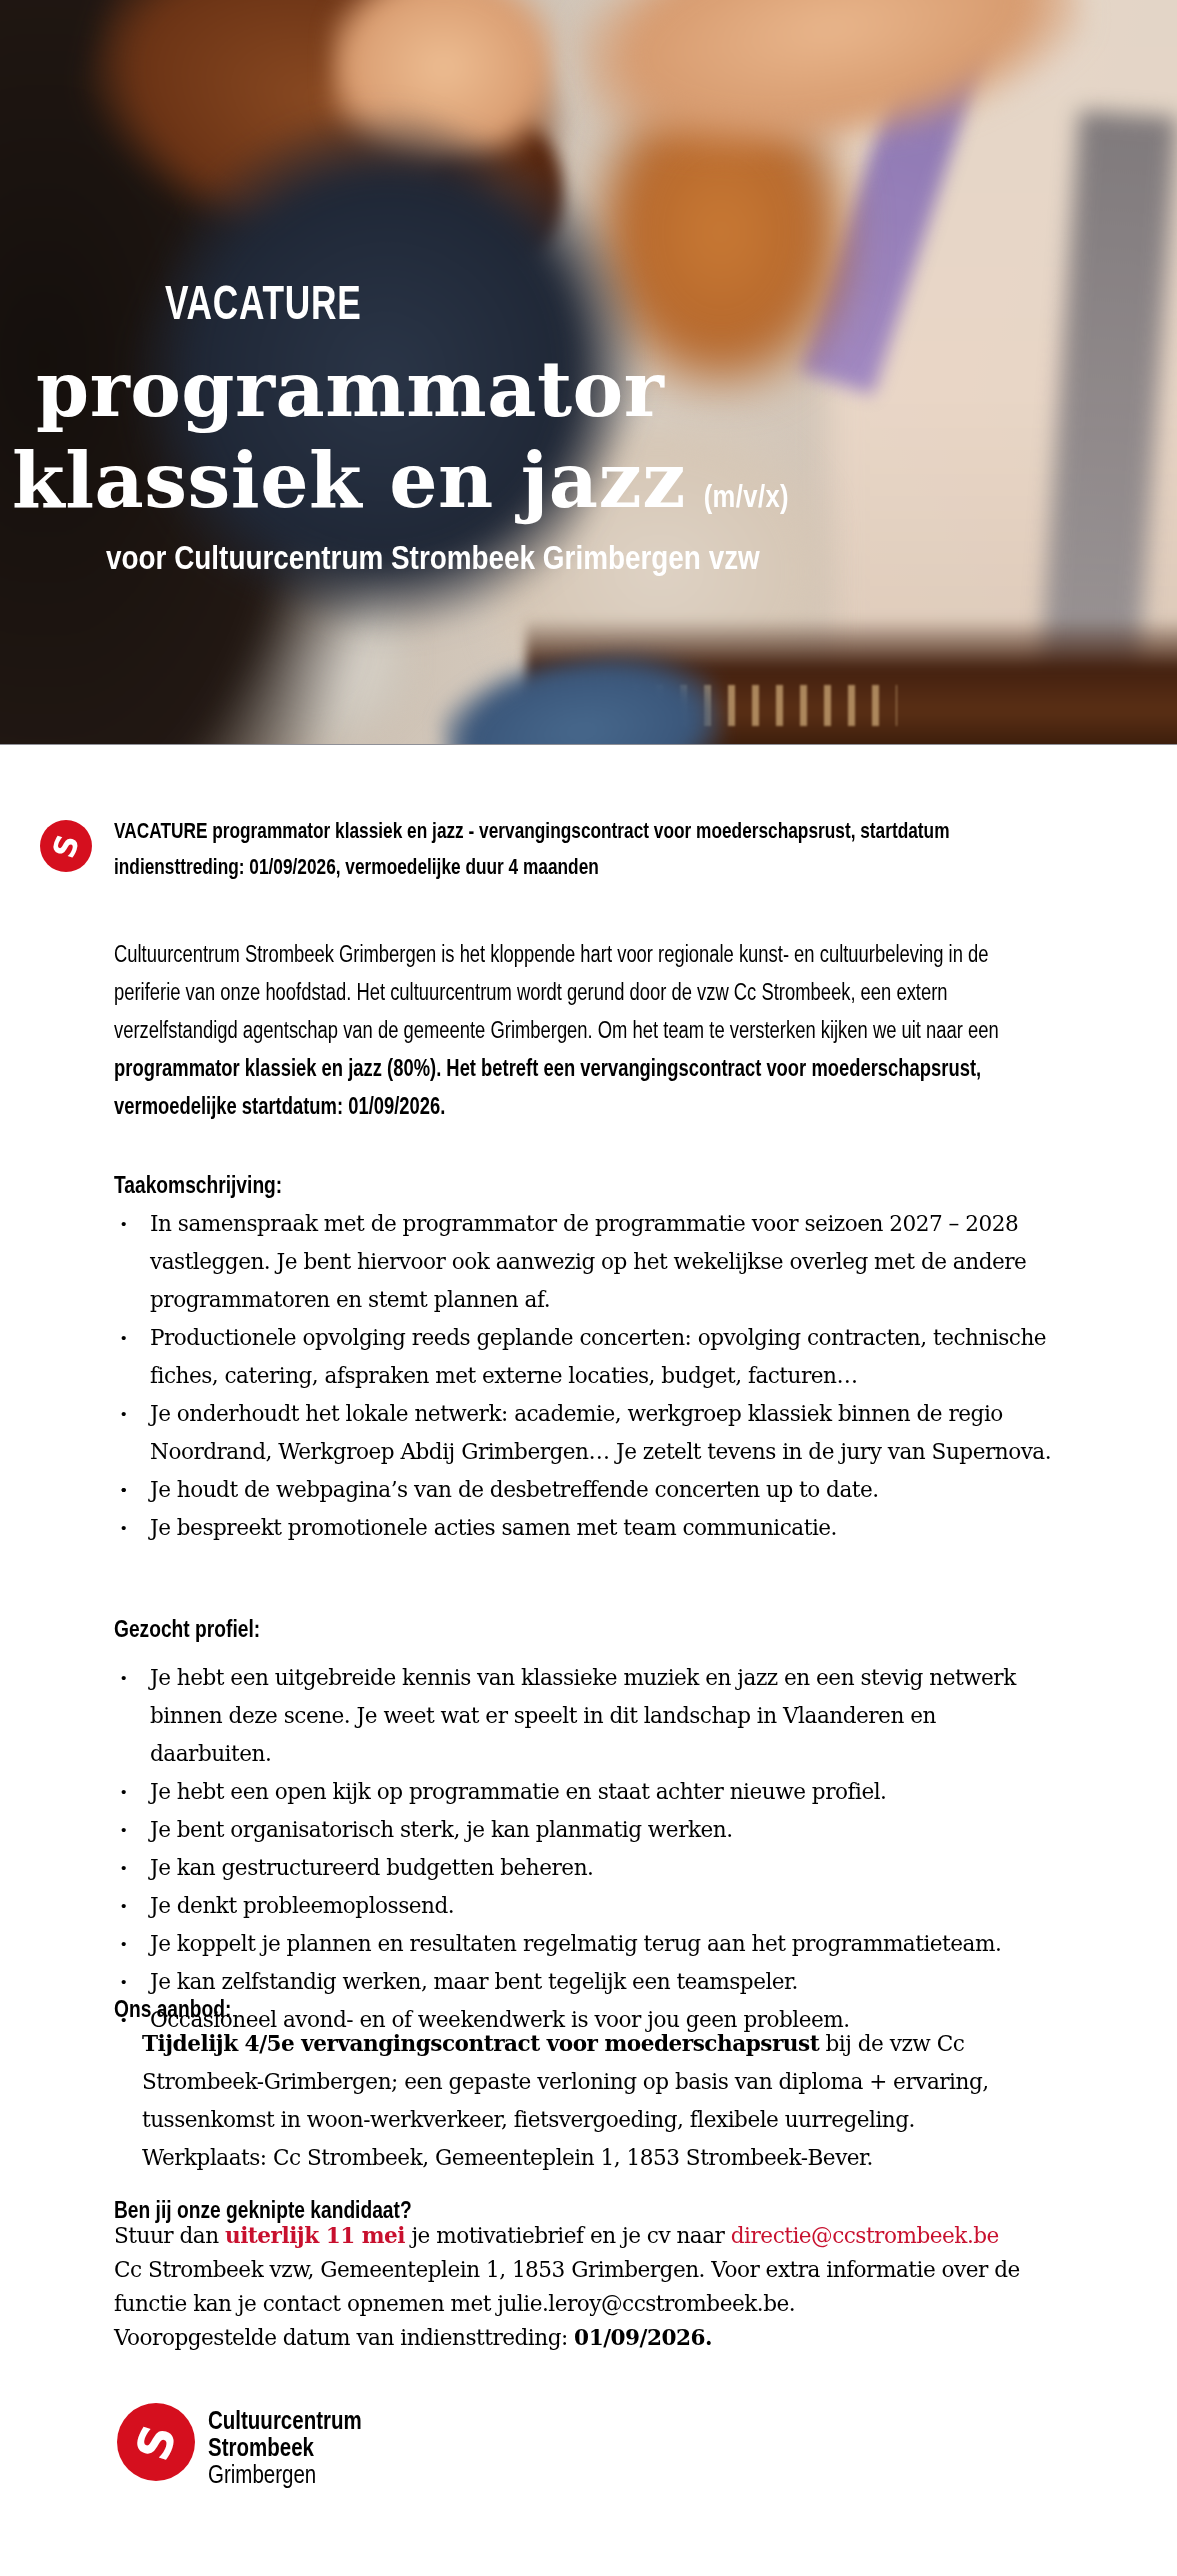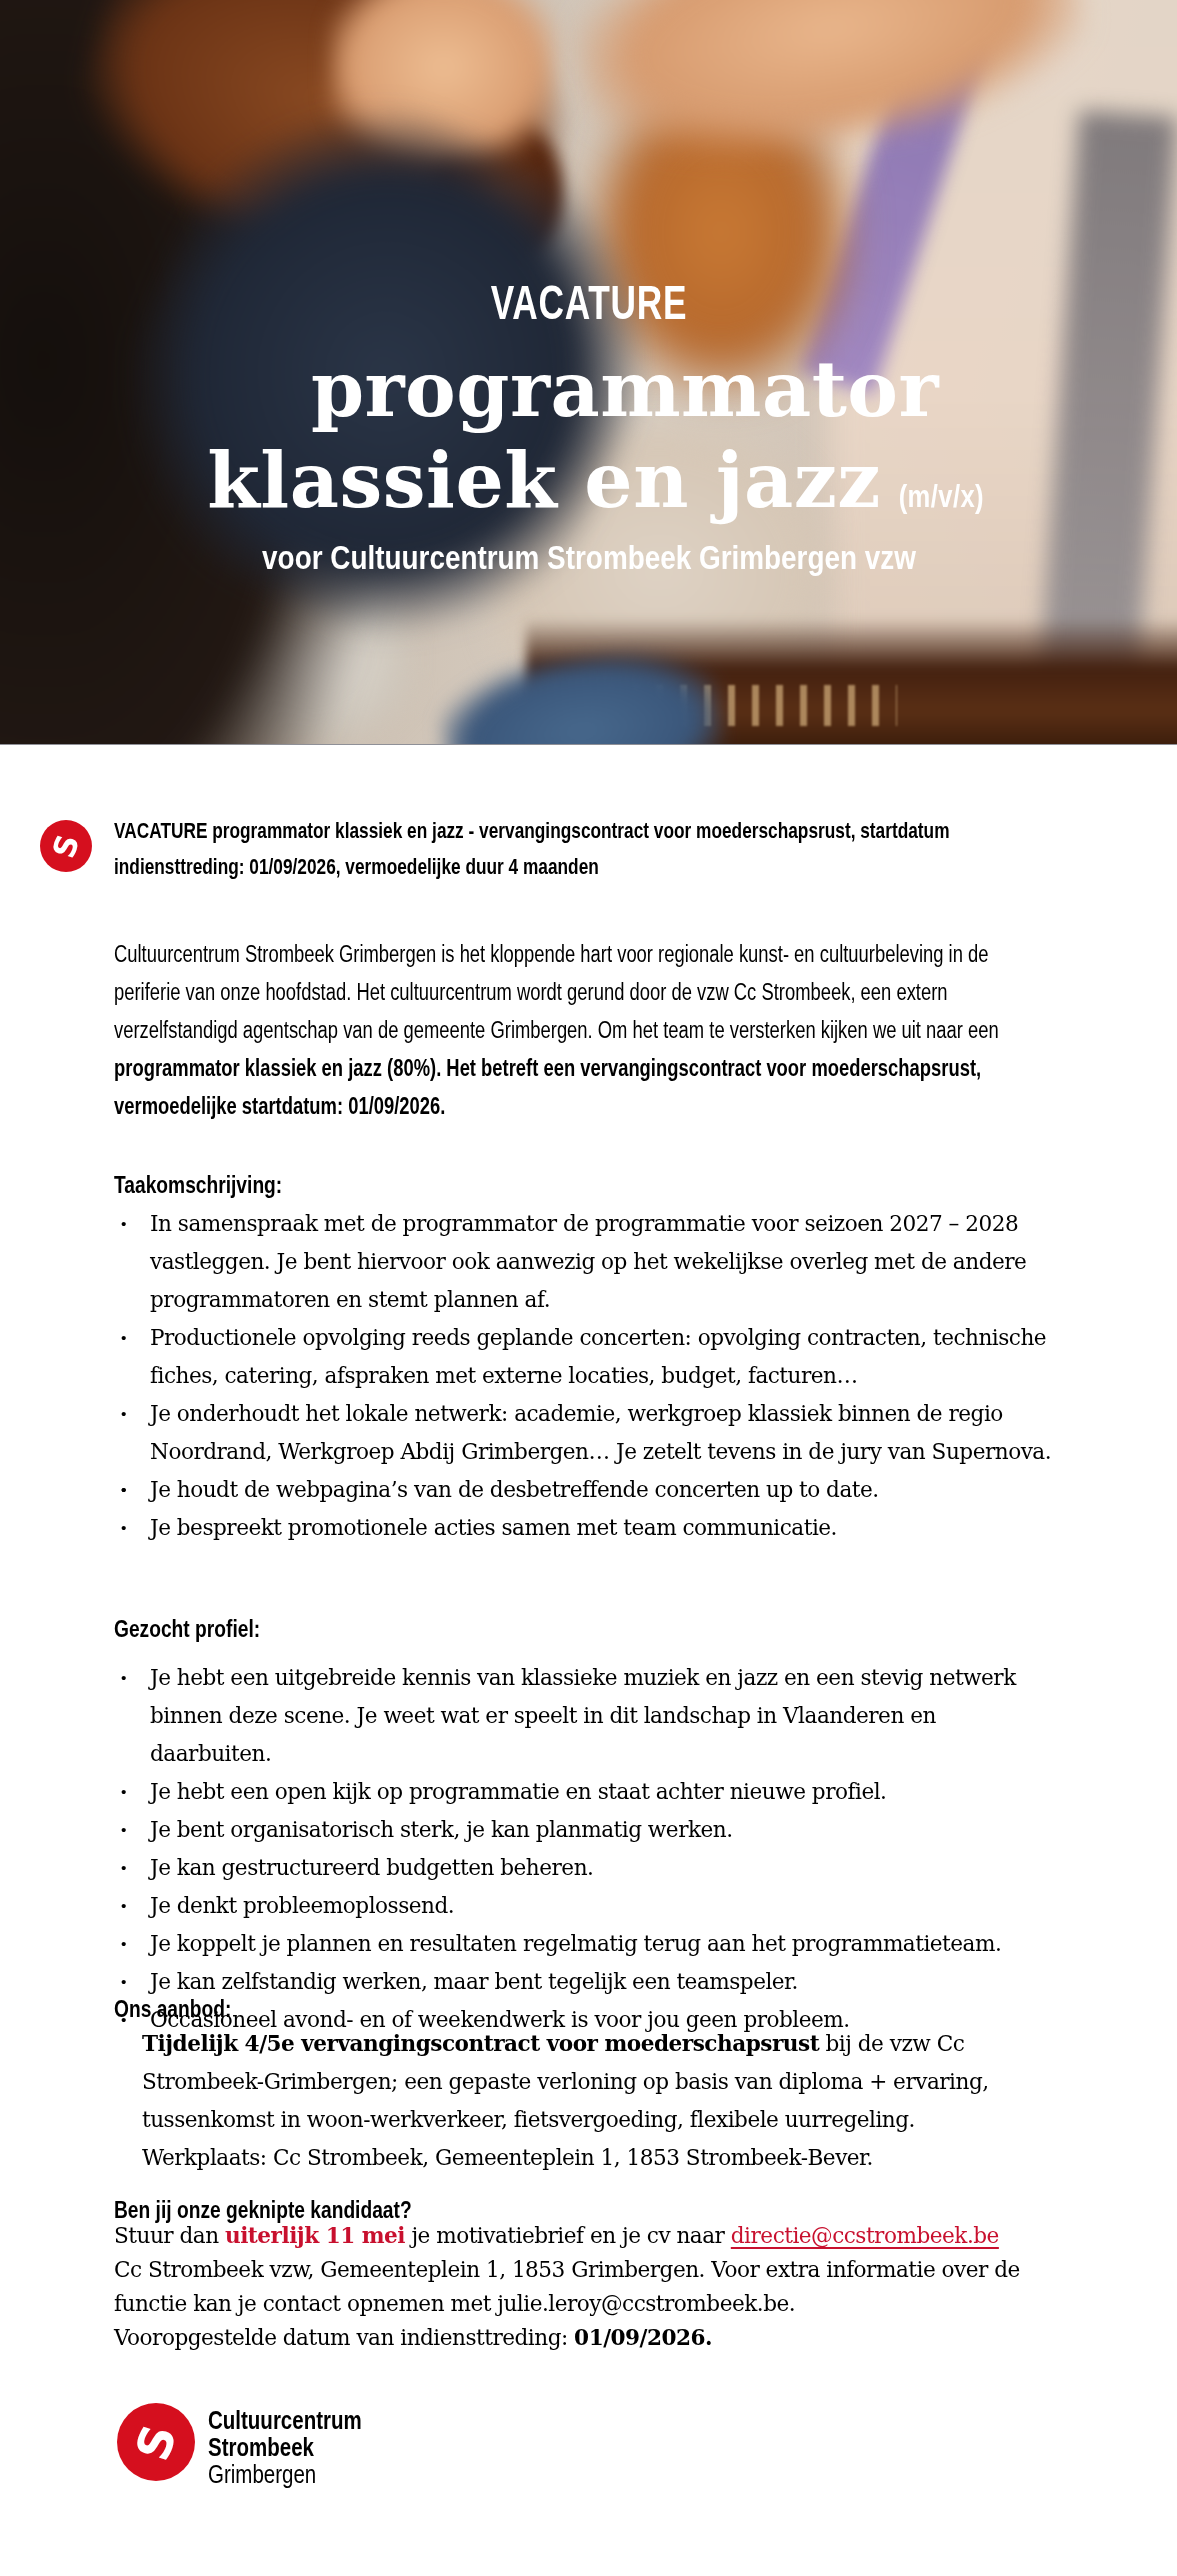--- a/index.html
+++ b/index.html
@@ -36,21 +36,21 @@
       background:radial-gradient(ellipse,#ded2c4 0%,#d6c7b6 58%,rgba(214,199,182,0) 80%);filter:blur(12.4px);}
   .p-sheet{left:191px;top:572px;width:222px;height:175px;
       background:radial-gradient(ellipse,#e8e4dd 0%,#cfc8bd 58%,rgba(207,200,189,0) 80%);filter:blur(11.3px);}
   .p-denim{left:443px;top:659px;width:278px;height:144px;transform:rotate(-8deg);
       background:radial-gradient(ellipse,#47688c 0%,#3a567a 58%,rgba(58,86,122,0) 80%);filter:blur(9.3px);}
   .p-wood{left:526px;top:618px;width:732px;height:144px;
       background:linear-gradient(180deg,rgba(67,32,15,0) 0%,#43200f 35%,#5a2f15 65%,#2e1507 100%);filter:blur(5.2px);}
   .p-pegstrip{left:608px;top:685px;width:289px;height:41px;opacity:.75;
       background:repeating-linear-gradient(90deg,#caa675 0 7.2px,rgba(0,0,0,0) 7.2px 24px);filter:blur(1px);}
 
-  .hero-text{position:absolute;left:0;top:0;width:100%;height:100%;color:#fff;text-align:center;}
+  .hero-text{position:absolute;left:0;top:0;width:100%;height:100%;color:#fff;}
   .kicker{position:absolute;top:278px;left:0;width:100%;font-size:49px;line-height:49px;font-weight:bold;
       letter-spacing:1px;transform:scaleX(0.72);}
   .title1{position:absolute;top:346px;left:0;width:100%;font-family:"DejaVu Serif",serif;font-weight:bold;
       font-size:76px;line-height:88px;letter-spacing:0.5px;padding-left:36px;}
   .title2{position:absolute;top:437px;left:12px;width:100%;font-family:"DejaVu Serif",serif;font-weight:bold;
       font-size:76px;line-height:88px;letter-spacing:0.5px;white-space:nowrap;}
   .mvx{font-family:"Liberation Sans",sans-serif;font-weight:bold;font-size:32px;letter-spacing:0.5px;
       display:inline-block;transform:scaleX(0.8);margin-left:7.2px;vertical-align:baseline;}
   .subtitle{position:absolute;top:539px;left:0;width:100%;font-size:34px;line-height:36px;font-weight:bold;
       transform:scaleX(0.82);}
@@ -80,21 +80,21 @@
   .serif{font-family:"DejaVu Serif",serif;font-size:21.6px;line-height:38px;letter-spacing:-0.5px;}
   .list{position:absolute;left:120px;width:938px;margin:0;padding:0;list-style:none;}
   .list-tasks{top:1205px;}
   .list-profile{top:1659px;}
   .list li{position:relative;display:block;padding-left:30px;margin:0;}
   .list .dot{position:absolute;left:1px;top:0;font-size:15.5px;line-height:38px;font-family:"Liberation Sans",sans-serif;}
   .offer-text{position:absolute;left:114px;top:2025px;width:938px;margin-left:28px;}
   .offer-text .b{font-weight:bold;}
   .apply-text{position:absolute;left:114px;top:2219px;width:938px;line-height:34px;}
   .deadline{color:#c8102e;font-weight:bold;}
-  .email-link{color:#c8102e;text-decoration:underline;text-decoration-thickness:1.5px;text-underline-offset:3.6px;cursor:pointer;}
+  .email-link{color:#c8102e;text-decoration-thickness:1.5px;text-underline-offset:3.6px;cursor:pointer;}
   .b{font-weight:bold;}
 
   
   .footer-text{position:absolute;left:208px;top:2407px;font-size:25px;line-height:27px;
       transform:scaleX(0.82);transform-origin:0 0;white-space:nowrap;}
   .footer-text .l{font-weight:bold;}
   .footer-text .r{font-weight:normal;}
 </style>
 </head>
 <body>

